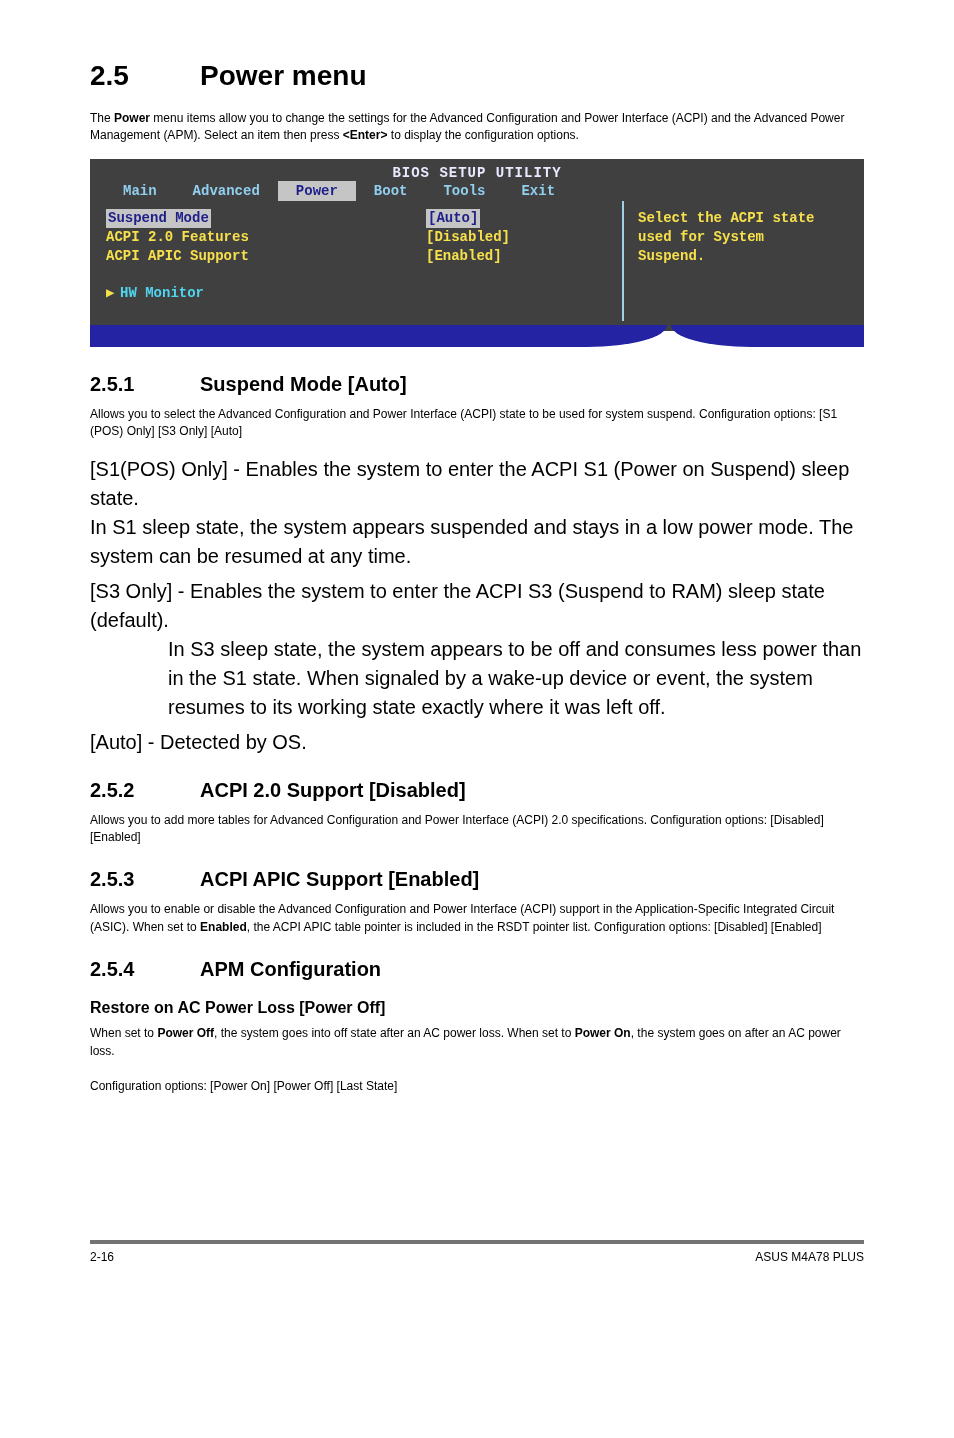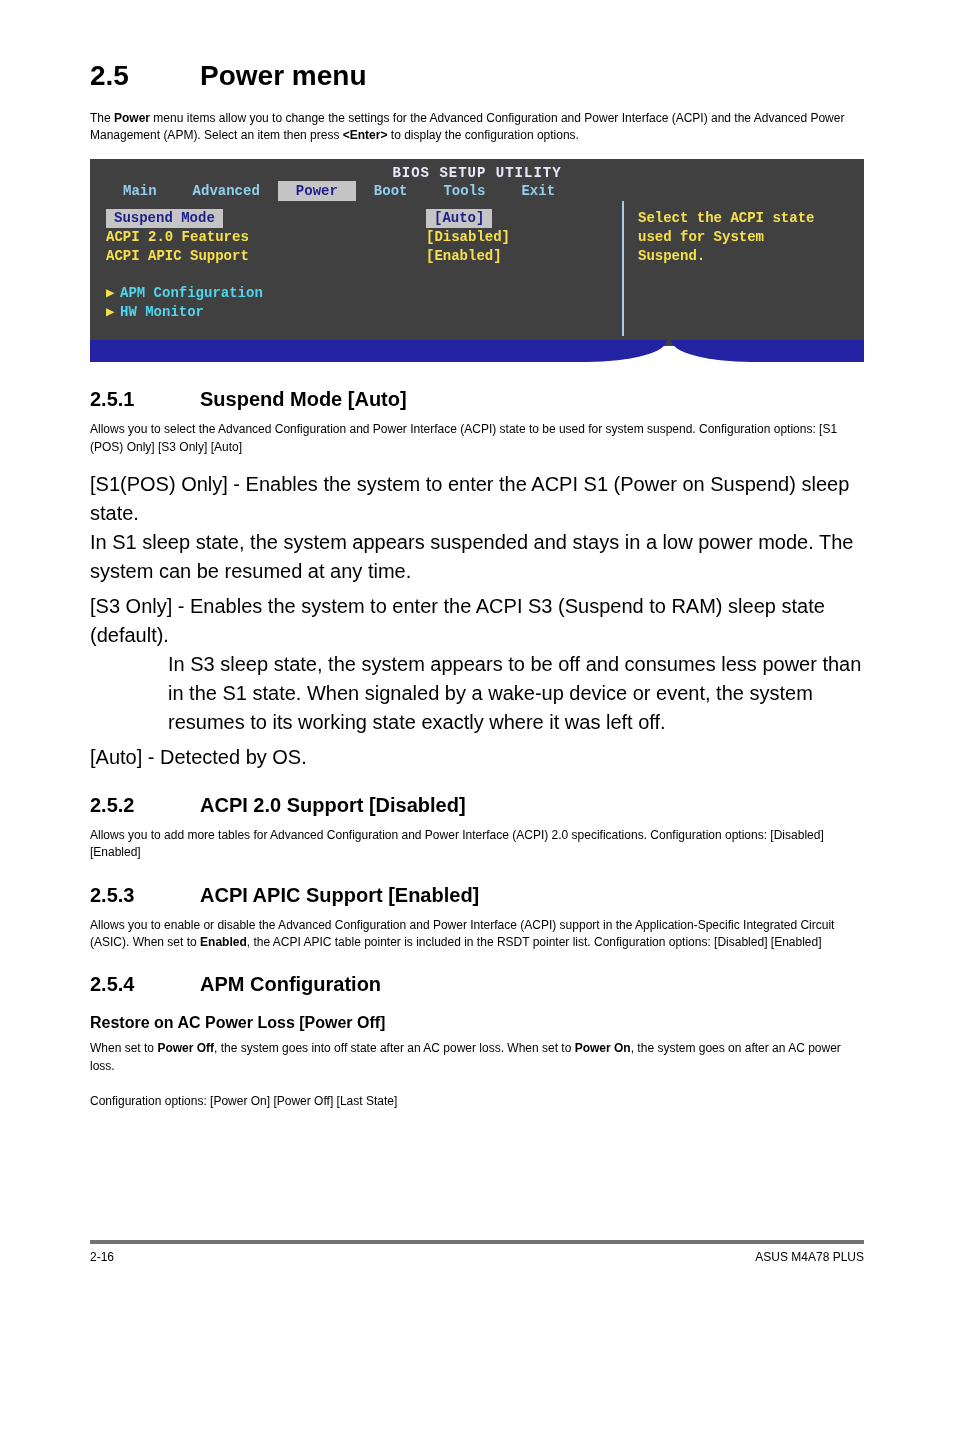--- a/index.html
+++ b/index.html
@@ -81,21 +81,21 @@
   }
   .bios-col-mid {
     width: 190px;
   }
   .bios-help {
     width: 210px;
     padding: 8px 10px 14px 14px;
     color: #f7e04b;
   }
   .bios-line { white-space: pre; line-height: 1.35; }
-  .bios-sel-bg { background: #c5c5c5; color: #1f1f8a; padding: 0 8px; display:inline-block; }
+  .bios-sel-bg { background: #c5c5c5; color: #1f1f8a; padding: 0 2px; display:inline-block; }
   .bios-yellow { color: #f7e04b; }
   .bios-cyan { color: #4fd5ee; }
   .bios-arrow { color: #f7e04b; display:inline-block; width: 14px; }
   .bios-bottom-curve {
     height: 22px;
     margin: -14px 0 26px 0;
     display:flex;
   }
   .bios-bottom-curve div.spacer {
     width: 74.5%;
@@ -171,21 +171,20 @@
       <div class="bios-tab">Tools</div>
       <div class="bios-tab">Exit</div>
     </div>
     <div class="bios-body">
       <div class="bios-main">
         <div class="bios-col-left">
           <div class="bios-line"><span class="bios-sel-bg">Suspend Mode</span></div>
           <div class="bios-line bios-yellow">ACPI 2.0 Features</div>
           <div class="bios-line bios-yellow">ACPI APIC Support</div>
           <div class="bios-line"> </div>
-          <div class="bios-line"><span class="bios-arrow">▶</span><span class="bios-cyan">APM Configuration</span></div>
           <div class="bios-line"><span class="bios-arrow">▶</span><span class="bios-cyan">HW Monitor</span></div>
         </div>
         <div class="bios-col-mid">
           <div class="bios-line"><span class="bios-sel-bg">[Auto]</span></div>
           <div class="bios-line bios-yellow">[Disabled]</div>
           <div class="bios-line bios-yellow">[Enabled]</div>
         </div>
       </div>
       <div class="bios-help">
         <div class="bios-line">Select the ACPI state</div>

